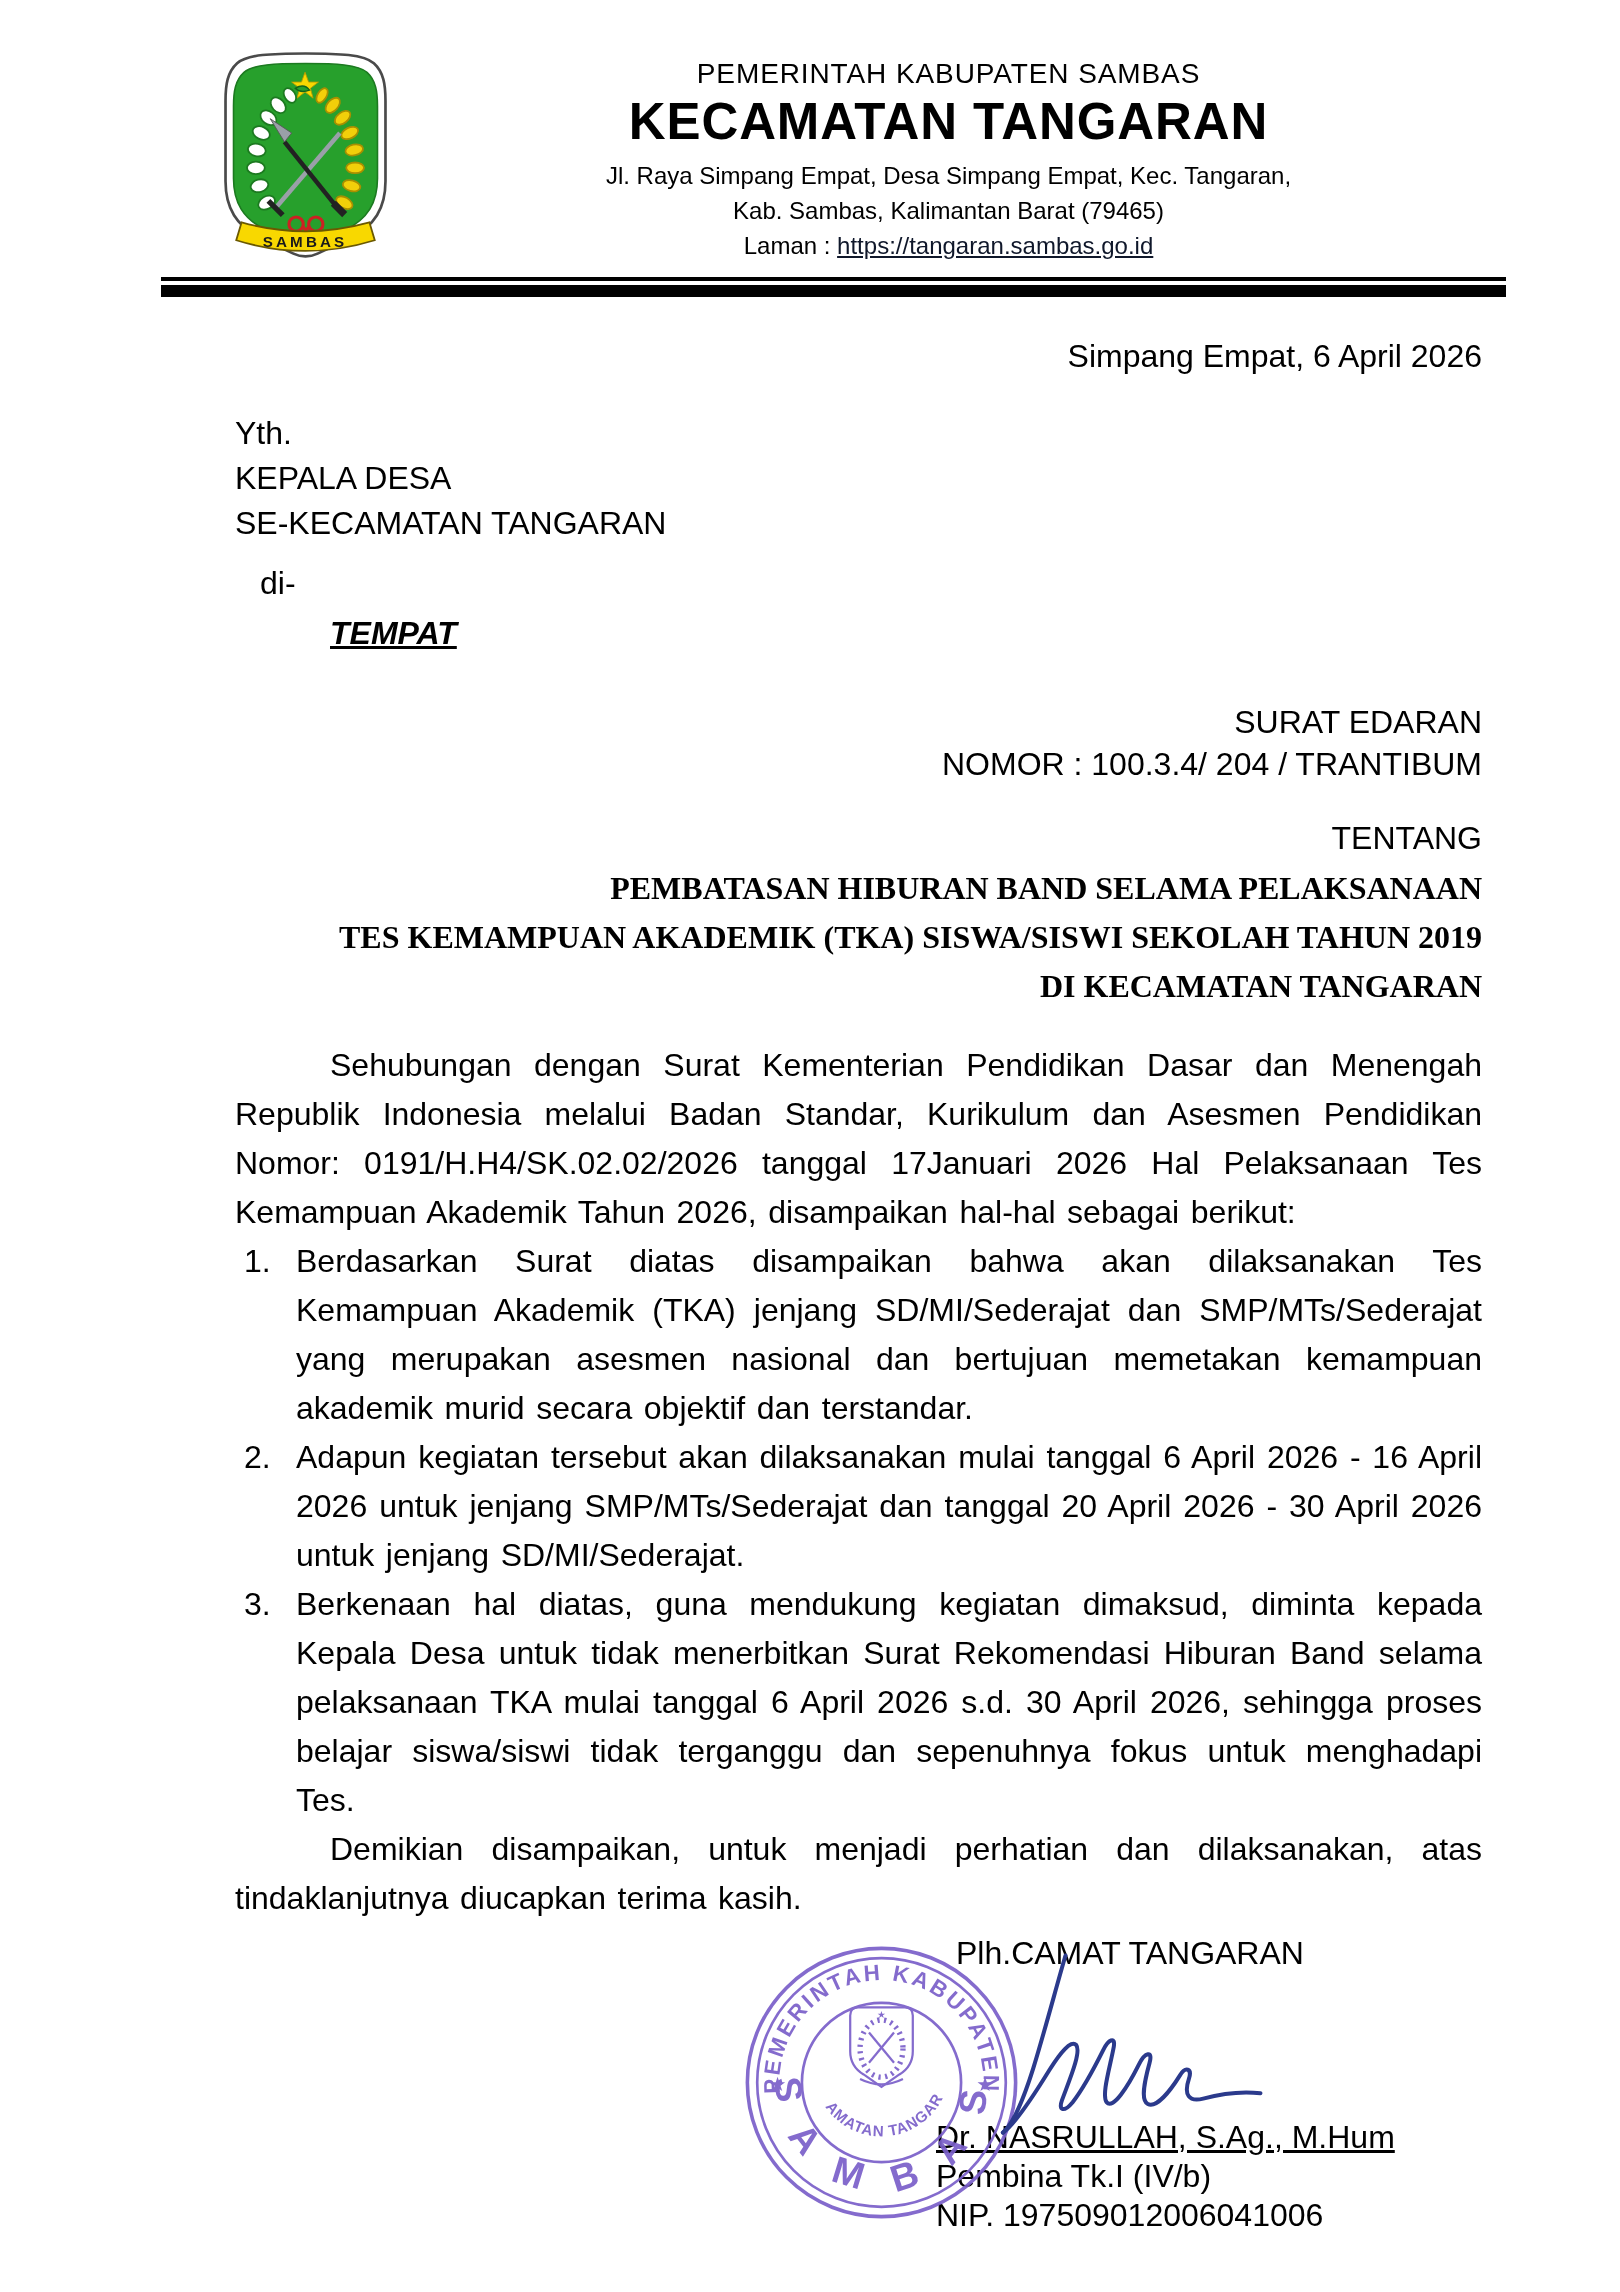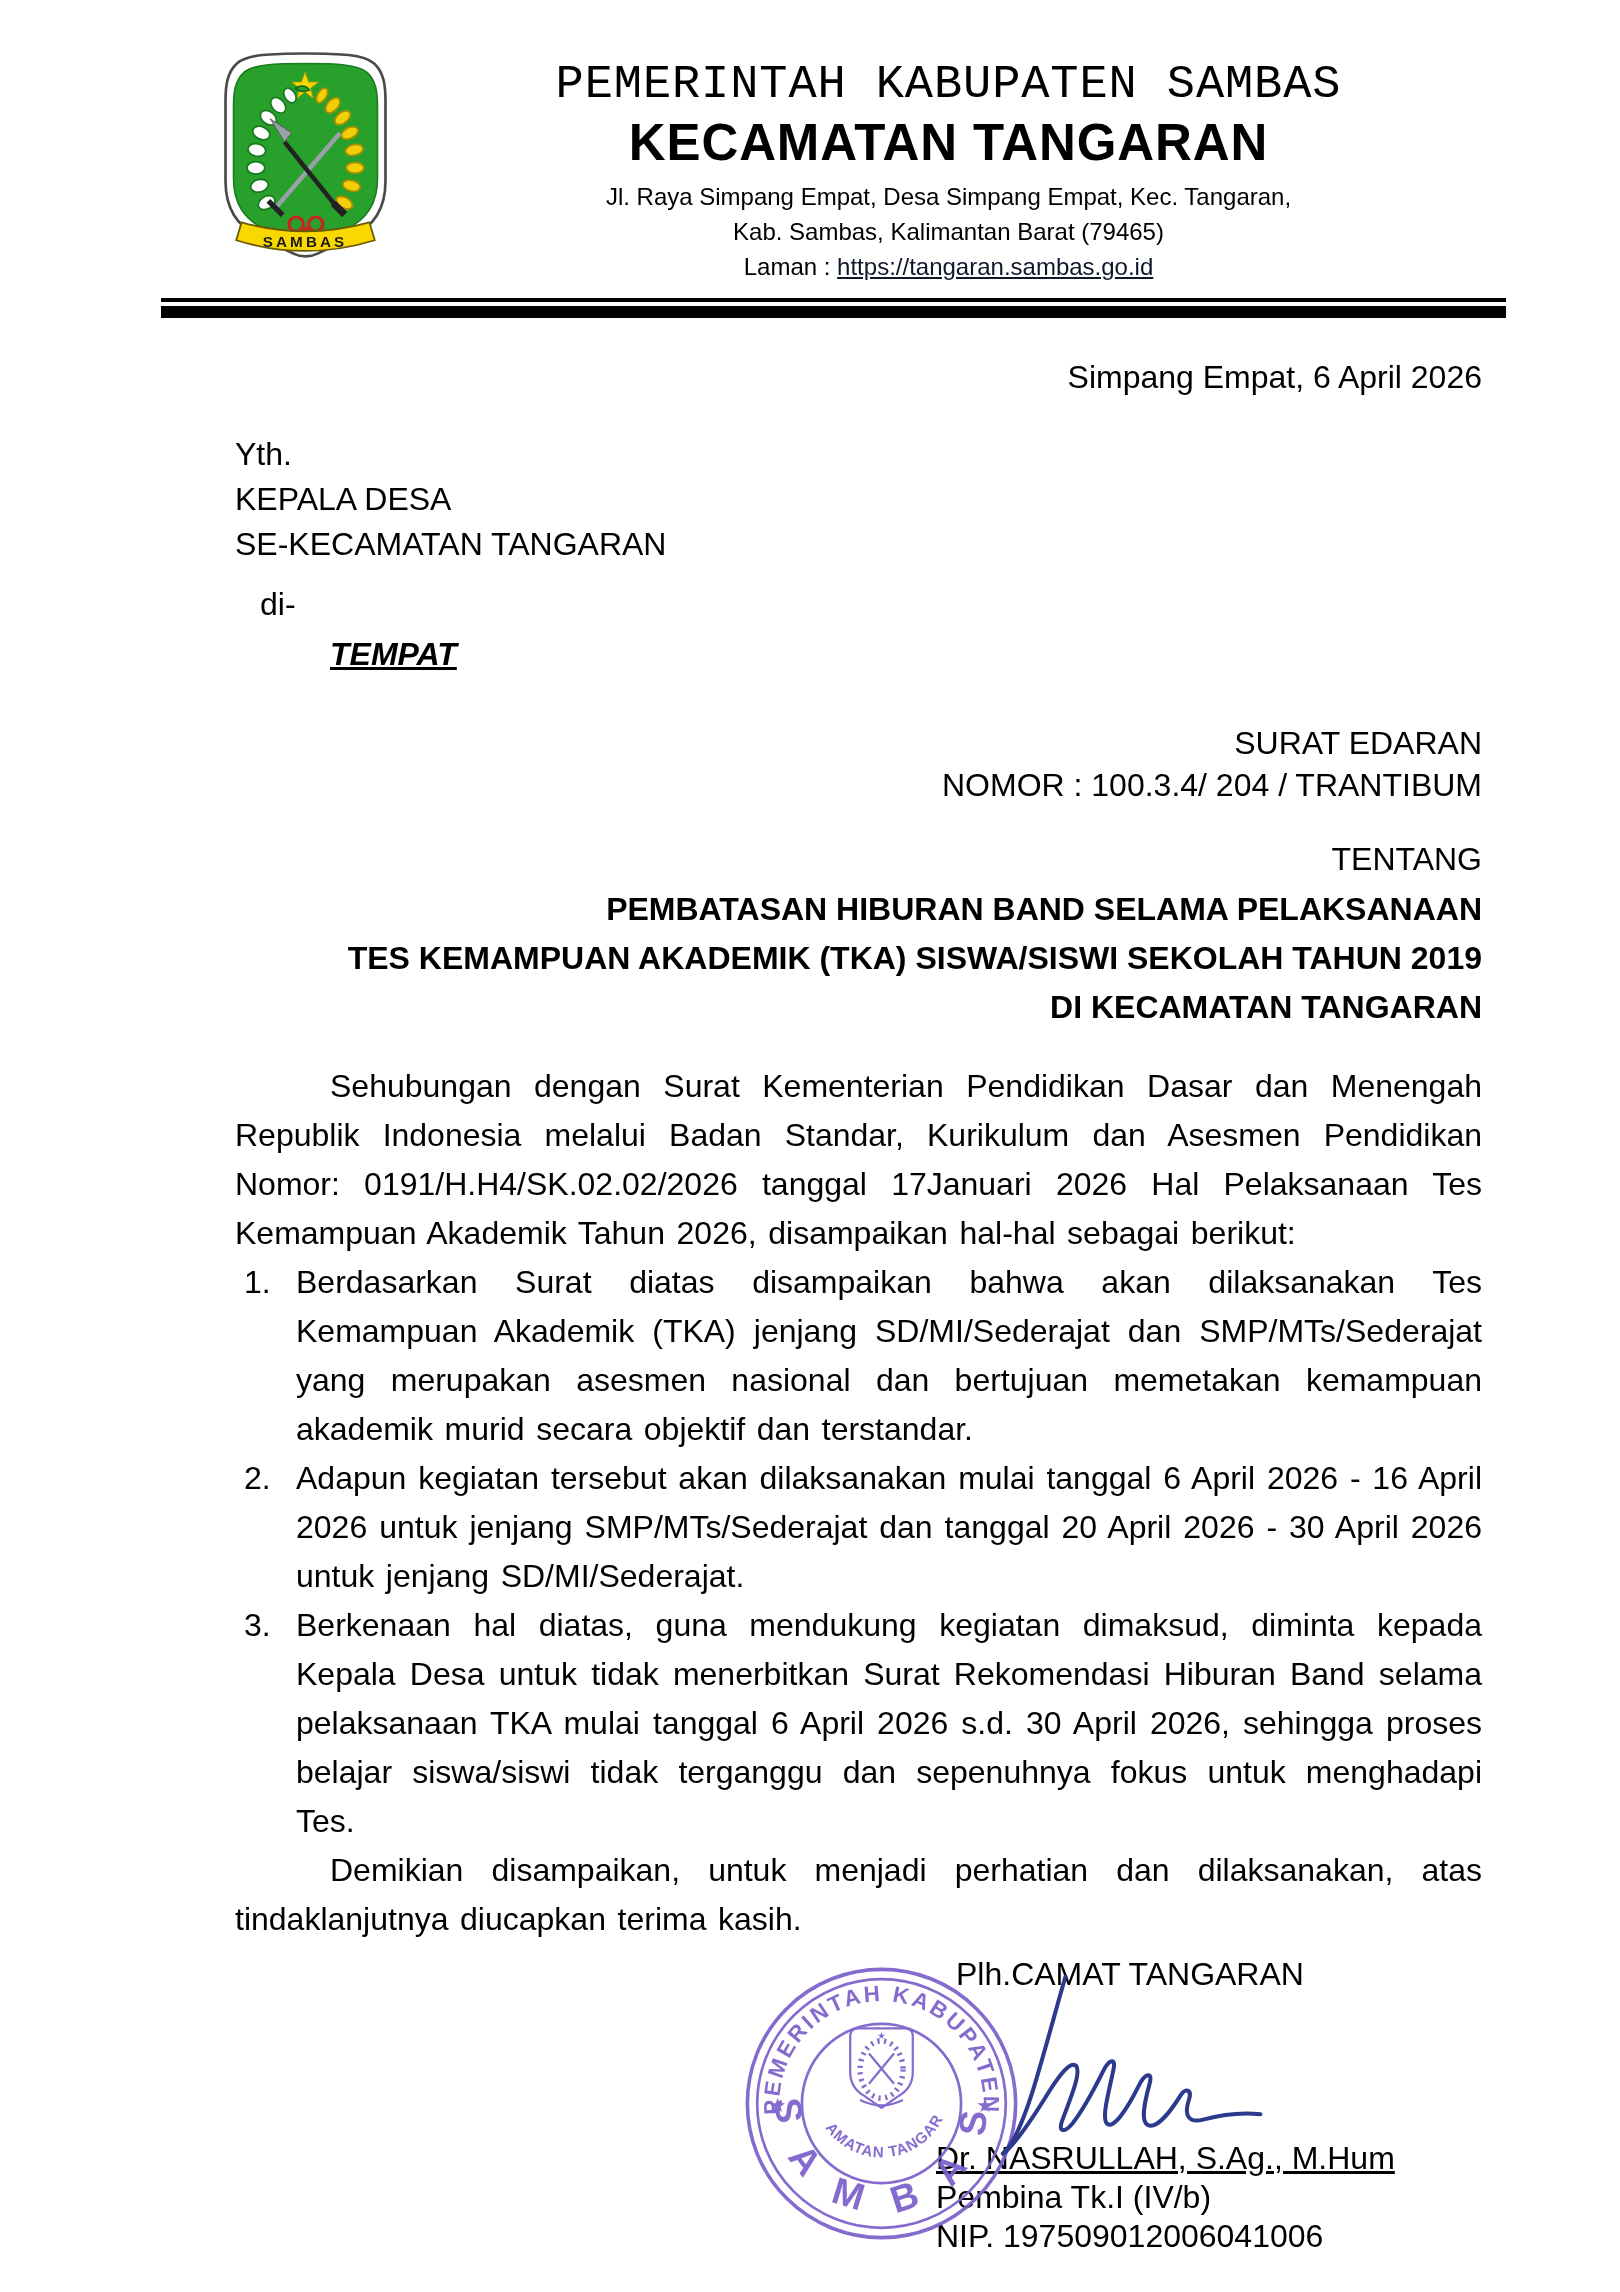--- a/index.html
+++ b/index.html
@@ -6,41 +6,41 @@
   html,body { background:#888; }
   .page {
     position:relative; width:1620px; height:2293px; margin:0 auto;
     background:#fff; color:#000; overflow:hidden;
     font-family:"Liberation Sans", sans-serif;
   }
   
   .letterhead { display:flex; padding:49px 125px 0 209px; }
   .logo-box { width:193px; height:210px; flex:none; }
   .head-text { flex:1; text-align:center; padding-top:9px; }
-  .gov-line   { font-size:47px; letter-spacing:0.9px;font-family:Liberation Mono, monospace; }
+  .gov-line   { font-size:28px; letter-spacing:0.9px; }
   .office-line{ font-size:51px; font-weight:bold; margin-top:1.8px; letter-spacing:0.9px; }
   .addr       { font-size:24px; line-height:35px; margin-top:7.2px;text-align:center; }
   .addr a     { color:#0f172a; text-decoration:underline; }
   
   .rule { margin:14.3px 114px 0 161px; }
   .rule .thin  { border-top:4.5px solid #000; }
   .rule .thick { height:12.5px; background:#000; margin-top:3.6px; }
   
   .t36 { font-size:32px; }
   .date-line { margin:41px 138px 0 0; text-align:right; }
   
   .recipient { margin:36px 138px 0 235px; line-height:45px; }
   .rcp-row { display:flex;flex-direction:column; }
   .rcp-yth { width:97px; flex:none; }
   .rcp-di { margin:14.3px 0 0 25px; }
   .rcp-place { margin:5.4px 0 0 95px; font-weight:bold; font-style:italic; text-decoration:underline; }
   
   .subject { margin:45px 138px 0 235px; text-align:right; line-height:42px; }
   .subject .tentang { margin-top:32px; }
-  .doc-title { font-weight:bold; line-height:49px; margin-top:5.4px; }
+  .doc-title { font-weight:bold; line-height:49px; margin-top:5.4px;font-family:Liberation Serif, serif; }
   
   .body-text { margin:30px 138px 0 235px; line-height:49px; text-align:justify; word-spacing:2.7px; }
   .body-text p.opening, .body-text p.closing { text-indent:95px; }
   .num-item { position:relative; padding-left:61px; }
   .num-item .num { position:absolute; left:9px; top:0; }
   
   .sig-section { position:relative; height:466px; margin-top:7.2px; }
   .sig-title { margin-left:956px; line-height:45px; }
   .sig-name  { margin-left:936px; margin-top:142px; line-height:39px; text-decoration:underline; }
   .sig-rank  { margin-left:936px; line-height:39px; }

